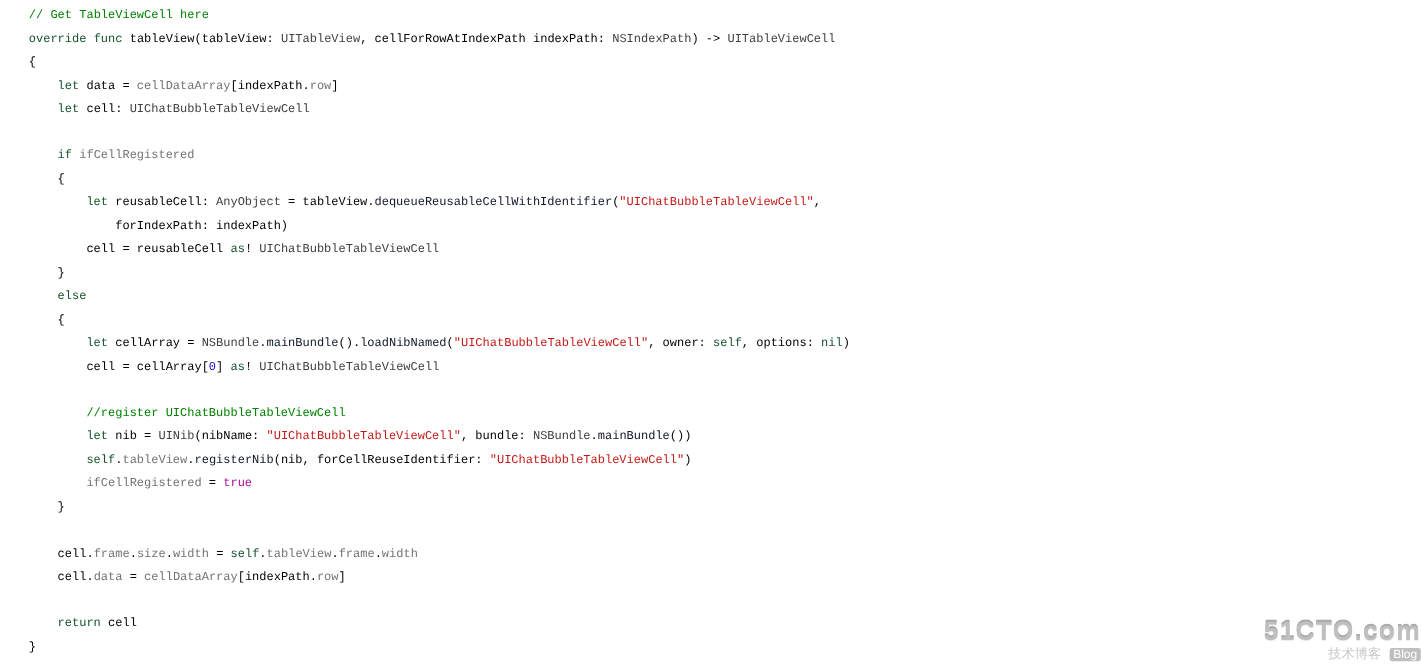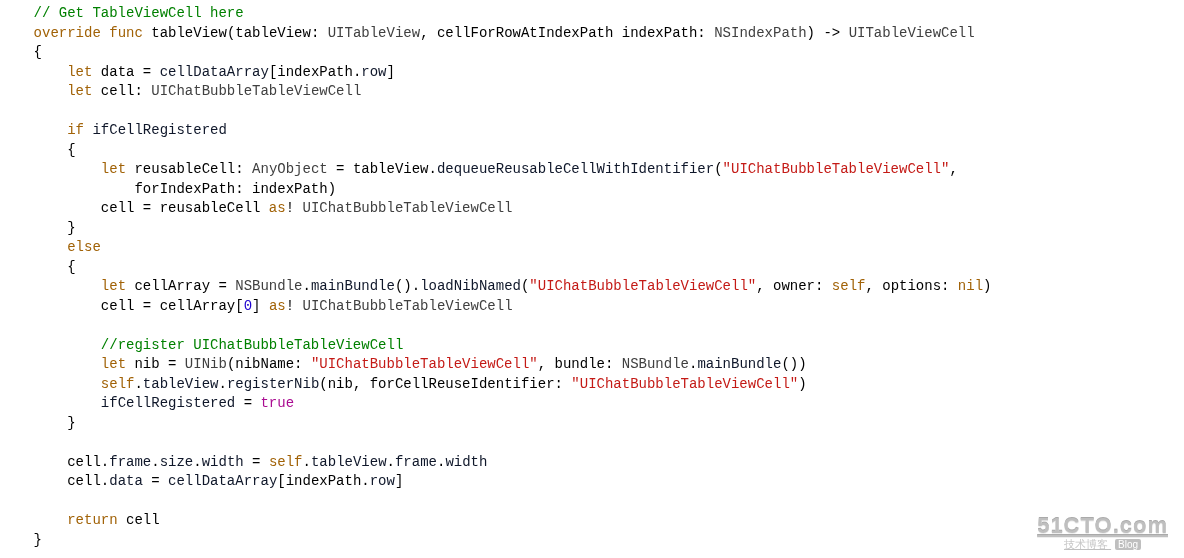--- a/index.html
+++ b/index.html
@@ -7,55 +7,53 @@
     padding: 0;
     background: #ffffff;
     width: 1184px;
     height: 558px;
     overflow: hidden;
   }
   pre.code {
     margin: 0;
     padding: 4px 0 0 0;
     font-family: Menlo, Monaco, Consolas, "Liberation Mono", monospace;
-    font-size: 14px;
+    font-size: 10px;
     line-height: 19.5px;
     white-space: pre;
     color: #000000;
   }
   .tok-comment   { color: #008000; }
-  .tok-keyword   { color: #a16207; }
+  .tok-keyword   { color: #14532d; }
   .tok-funcname  { color: #000000; }
   .tok-type      { color: #404040; }
   .tok-call      { color: #0f172a; }
-  .tok-member    { color: #0f172a; }
+  .tok-member    { color: #737373; }
   .tok-string    { color: #c41a16; }
   .tok-number    { color: #1c00cf; }
   .tok-bool      { color: #aa0c91; }
   .watermark {
     position: absolute;
-    right: 16px;
+    right: 0;
     bottom: 6px;
     text-align: right;
     font-family: Arial, sans-serif;
     color: #bfbfbf;
     user-select: none;
-    text-decoration: underline;
   }
   .watermark .wm-main {
     font-size: 22px;
     font-weight: bold;
     letter-spacing: 1px;
     text-shadow: 0 1px 0 #eee, 0 -1px 0 #aaa;
   }
   .watermark .wm-sub {
     font-size: 11px;
     color: #c7c7c7;
     margin-top: -2px;
-    text-align: center;
   }
   .watermark .wm-blog {
     display: inline-block;
     font-size: 10px;
     color: #fff;
     background: #bfbfbf;
     padding: 0 3px;
     border-radius: 2px;
     margin-left: 4px;
   }

